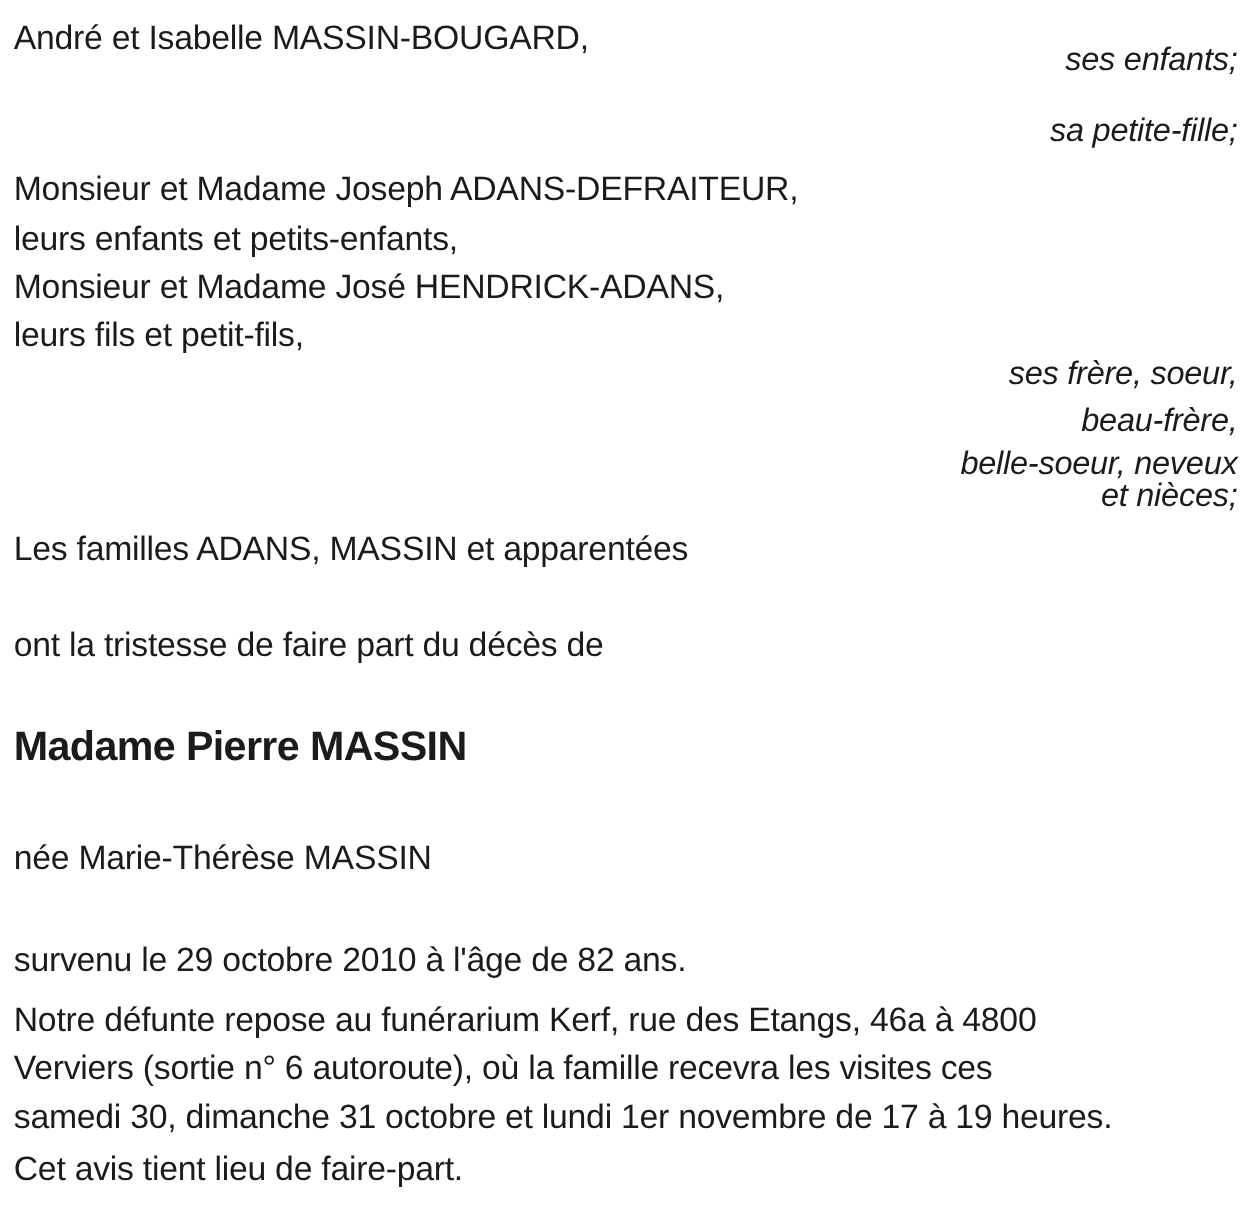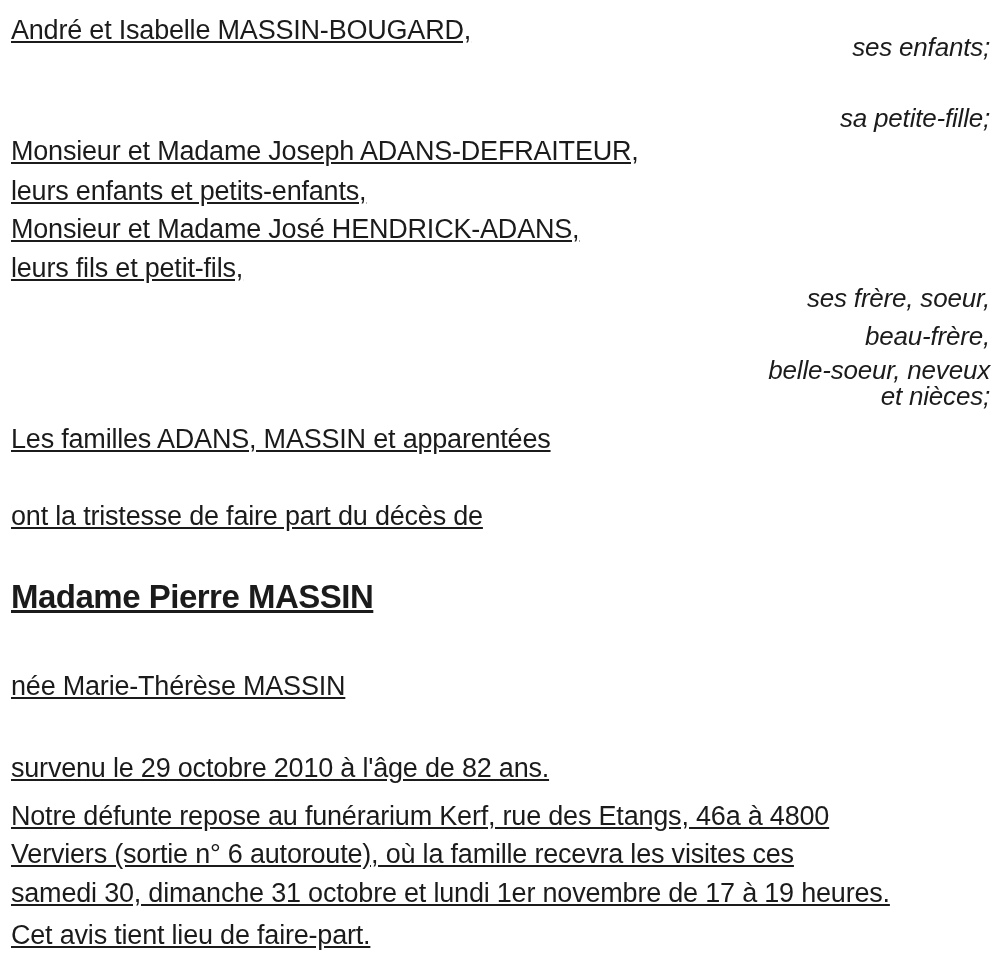--- a/index.html
+++ b/index.html
@@ -16,21 +16,21 @@
     font-family: "Liberation Sans", "DejaVu Sans", sans-serif;
     overflow: hidden;
   }
   .line {
     position: absolute;
     white-space: nowrap;
     font-size: 27px;
     line-height: 28px;
     letter-spacing: -0.2px;
   }
-  .left  { left: 11px; text-decoration: underline; }
+  .left  { left: 11px; }
   .right {
     right: 10px;
     font-style: italic;
     font-size: 26px;
     text-align: right;
   }
   .title {
     font-size: 33px;
     font-weight: bold;
     line-height: 42px;
@@ -38,21 +38,21 @@
   }
 </style>
 </head>
 <body>
 
 <main class="doc">
 
   <div class="line left" style="top:16px">André et Isabelle MASSIN-BOUGARD,</div>
   <div class="line right" style="top:33px">ses enfants;</div>
 
-  <div class="line right" style="top:104px">sa petite-fille;</div>
+  <div class="line right" style="top:90px">sa petite-fille;</div>
 
   <div class="line left" style="top:137px">Monsieur et Madame Joseph ADANS-DEFRAITEUR,</div>
   <div class="line left" style="top:177px">leurs enfants et petits-enfants,</div>
   <div class="line left" style="top:215px">Monsieur et Madame José HENDRICK-ADANS,</div>
   <div class="line left" style="top:254px">leurs fils et petit-fils,</div>
 
   <div class="line right" style="top:284px">ses frère, soeur,</div>
   <div class="line right" style="top:322px">beau-frère,</div>
   <div class="line right" style="top:356px">belle-soeur, neveux</div>
   <div class="line right" style="top:382px">et nièces;</div>

